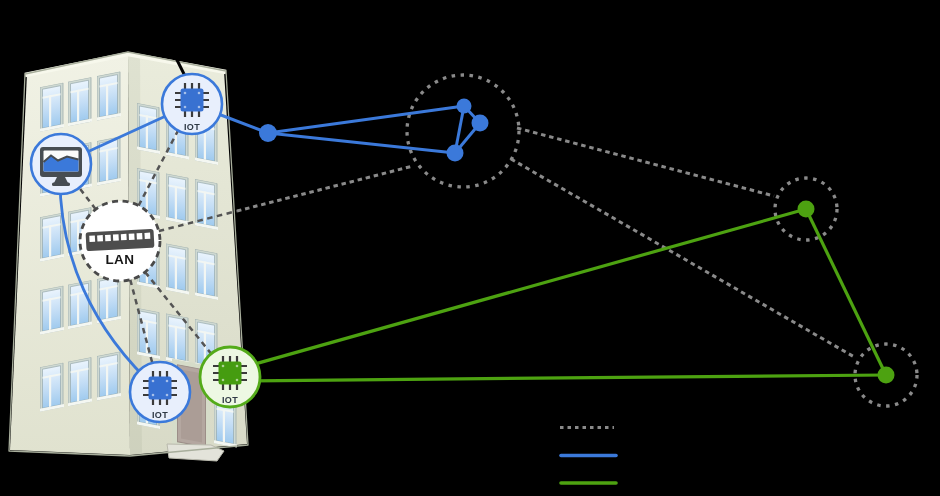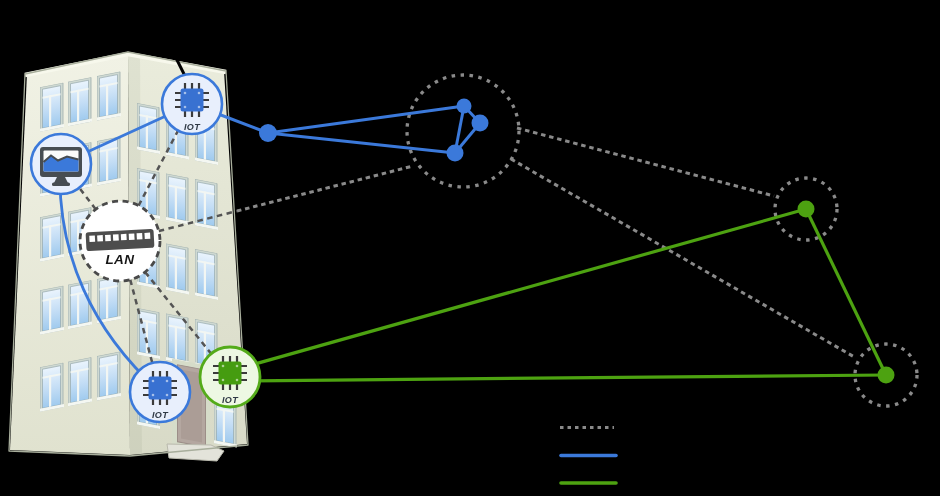--- a/index.html
+++ b/index.html
@@ -1,17 +1,17 @@
 <!DOCTYPE html>
 <html><head>
 <meta charset="utf-8">
 <style>
   html,body{margin:0;padding:0;background:#000;}
   .stage{position:relative;width:940px;height:496px;background:#000;overflow:hidden;
-         font-family:"Liberation Sans",sans-serif;font-style:italic;}
+         font-family:"Liberation Sans",sans-serif;}
   svg{position:absolute;left:0;top:0;display:block;}
   text{font-family:"Liberation Sans","DejaVu Sans",sans-serif;}
   .node-label{font-weight:bold;font-size:9px;fill:#2f3945;letter-spacing:.4px;}
   .lan-label{font-weight:bold;font-size:13.5px;fill:#161616;letter-spacing:.5px;}
 </style>
 </head>
 <body>
 
 <div class="stage">
 <svg width="940" height="496" viewBox="0 0 940 496">

